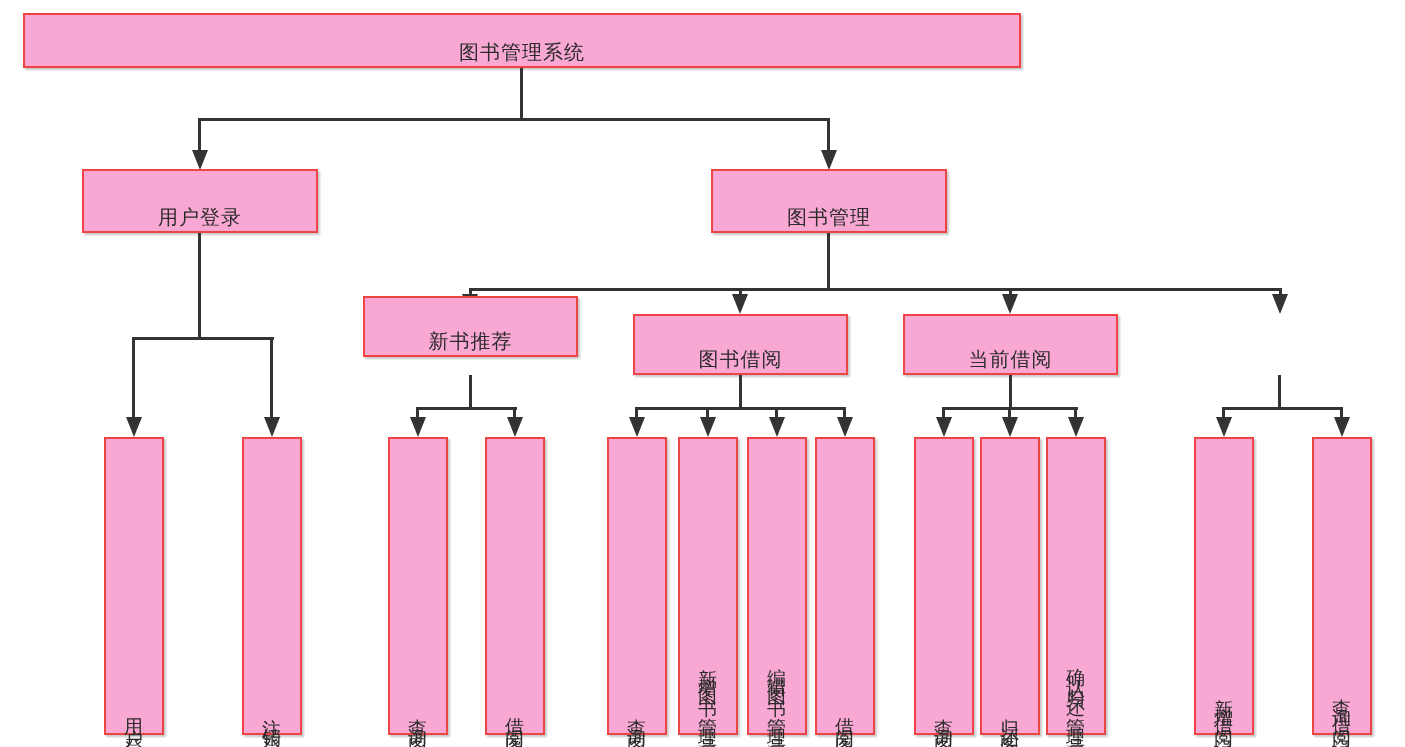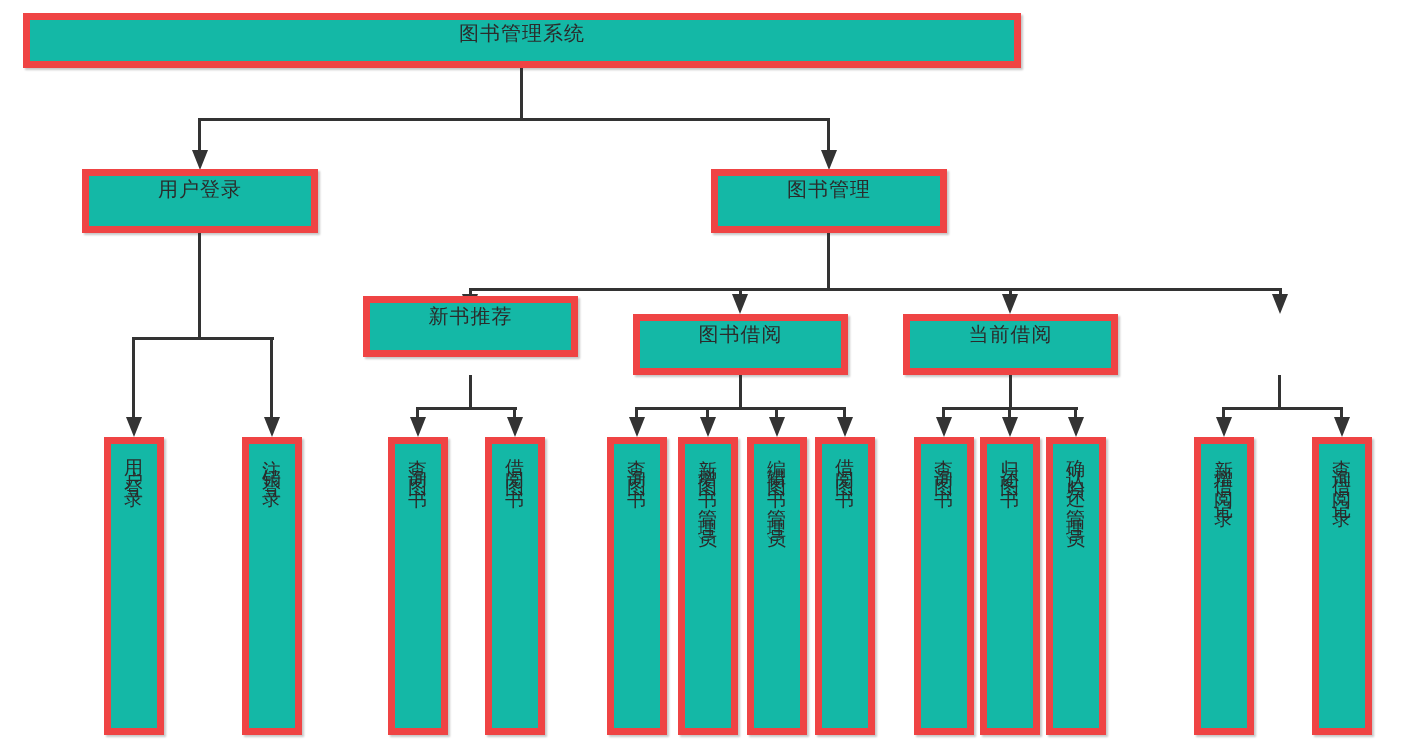--- a/index.html
+++ b/index.html
@@ -1,22 +1,22 @@
 <!DOCTYPE html>
 <html><head>
 <meta charset="utf-8">
 <style>
   html,body{margin:0;padding:0;background:#ffffff;}
   .canvas{
     position:relative;width:1405px;height:747px;background:#ffffff;overflow:hidden;
     font-family:"DejaVu Sans","Liberation Sans",sans-serif;
   }
   .box{
-    position:absolute;box-sizing:border-box;border:7px solid #ef4444;background:#14b8a6;
-    display:flex;align-items:flex-start;justify-content:center;
+    position:absolute;box-sizing:border-box;border:2px solid #ef4444;background:#f9a8d4;
+    display:flex;align-items:flex-end;justify-content:center;
     box-shadow:2px 2px 2px rgba(0,0,0,0.22);
   }
   .hlabel{
     font-size:20px;color:#2b2b2b;letter-spacing:1px;white-space:nowrap;
   }
   .vlabel{
     writing-mode:vertical-rl;text-orientation:mixed;
     font-size:19px;color:#2b2b2b;letter-spacing:10px;line-height:1;
     margin-bottom:-10px;white-space:nowrap;
   }

